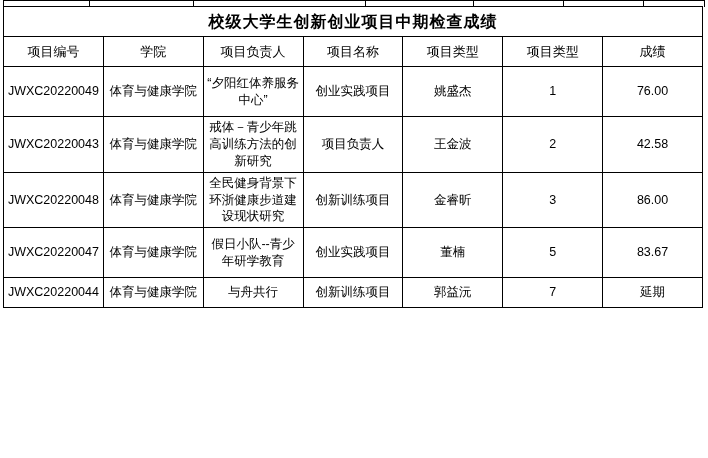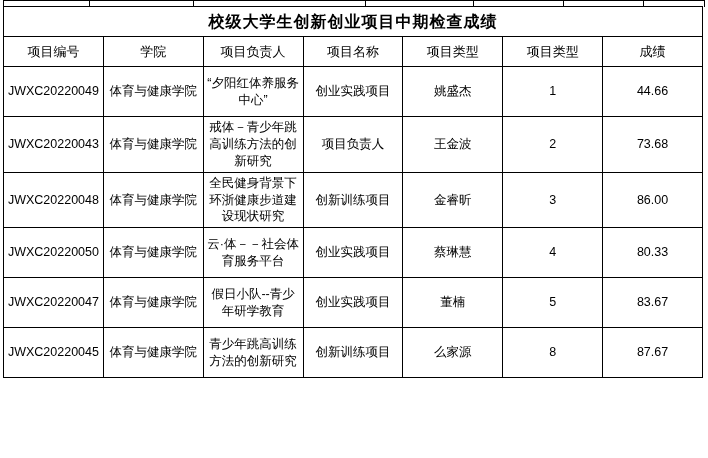--- a/index.html
+++ b/index.html
@@ -106,69 +106,60 @@
         <td class="col-score">成绩</td>
       </tr>
 
       <tr class="data-row">
         <td class="col-code">JWXC20220049</td>
         <td class="col-college">体育与健康学院</td>
         <td class="col-name">“夕阳红体养服务中心”</td>
         <td class="col-type">创业实践项目</td>
         <td class="col-leader">姚盛杰</td>
         <td class="col-order">1</td>
-        <td class="col-score">44.66</td>
+        <td class="col-score">76.00</td>
       </tr>
 
       <tr class="data-row">
         <td class="col-code">JWXC20220043</td>
         <td class="col-college">体育与健康学院</td>
         <td class="col-name">戒体－青少年跳高训练方法的创新研究</td>
         <td class="col-type">项目负责人</td>
         <td class="col-leader">王金波</td>
         <td class="col-order">2</td>
-        <td class="col-score">73.68</td>
+        <td class="col-score">42.58</td>
       </tr>
 
       <tr class="data-row">
         <td class="col-code">JWXC20220048</td>
         <td class="col-college">体育与健康学院</td>
         <td class="col-name">全民健身背景下环浙健康步道建设现状研究</td>
         <td class="col-type">创新训练项目</td>
         <td class="col-leader">金睿昕</td>
         <td class="col-order">3</td>
         <td class="col-score">86.00</td>
       </tr>
 
-      <tr class="data-row">
-        <td class="col-code">JWXC20220050</td>
-        <td class="col-college">体育与健康学院</td>
-        <td class="col-name">云·体－－社会体育服务平台</td>
-        <td class="col-type">创业实践项目</td>
-        <td class="col-leader">蔡琳慧</td>
-        <td class="col-order">4</td>
-        <td class="col-score">80.33</td>
-      </tr>
 
       <tr class="data-row">
         <td class="col-code">JWXC20220047</td>
         <td class="col-college">体育与健康学院</td>
         <td class="col-name">假日小队--青少年研学教育</td>
         <td class="col-type">创业实践项目</td>
         <td class="col-leader">董楠</td>
         <td class="col-order">5</td>
         <td class="col-score">83.67</td>
       </tr>
 
 
+      <tr class="data-row short">
+        <td class="col-code">JWXC20220044</td>
+        <td class="col-college">体育与健康学院</td>
+        <td class="col-name">与舟共行</td>
+        <td class="col-type">创新训练项目</td>
+        <td class="col-leader">郭益沅</td>
+        <td class="col-order">7</td>
+        <td class="col-score">延期</td>
+      </tr>
 
-      <tr class="data-row">
-        <td class="col-code">JWXC20220045</td>
-        <td class="col-college">体育与健康学院</td>
-        <td class="col-name">青少年跳高训练方法的创新研究</td>
-        <td class="col-type">创新训练项目</td>
-        <td class="col-leader">么家源</td>
-        <td class="col-order">8</td>
-        <td class="col-score">87.67</td>
-      </tr>
     </tbody>
   </table>
 </div>
 
 </body></html>

